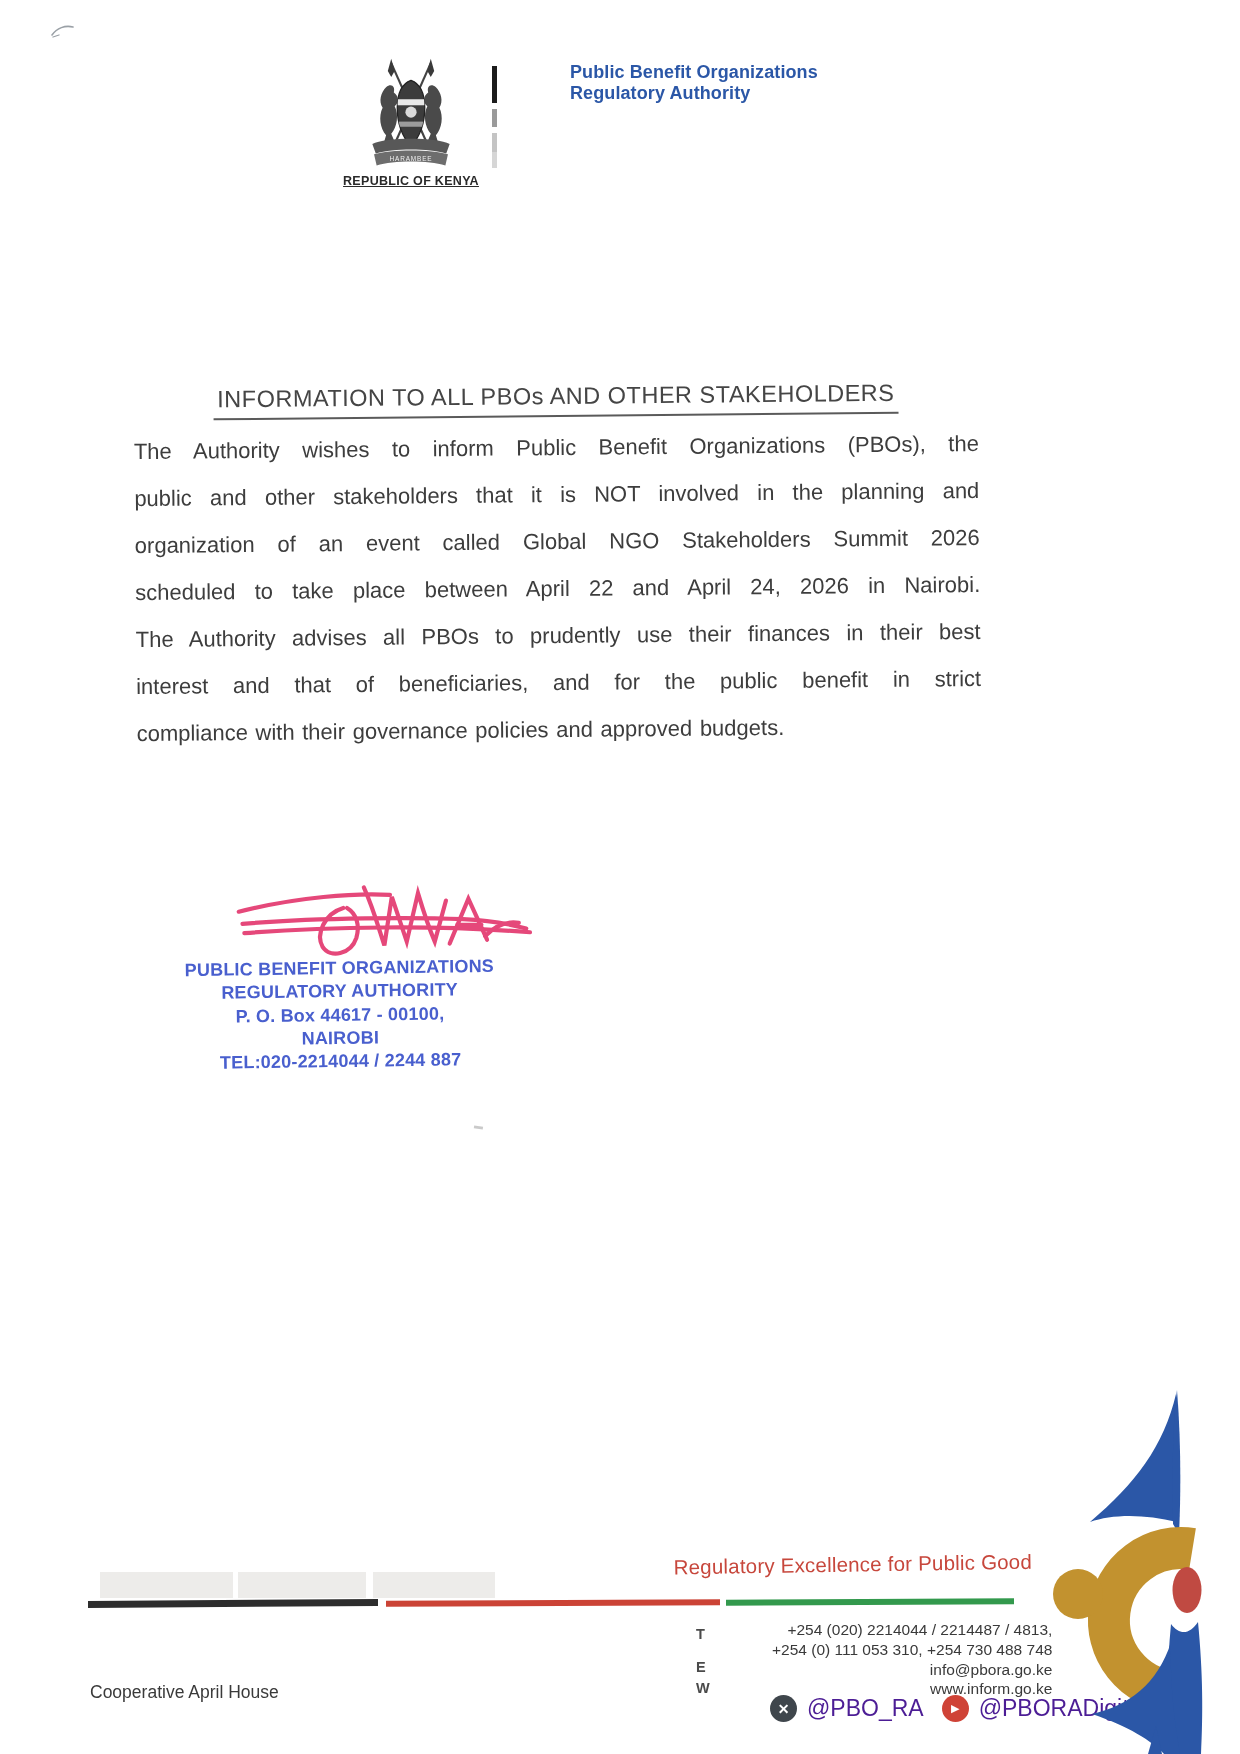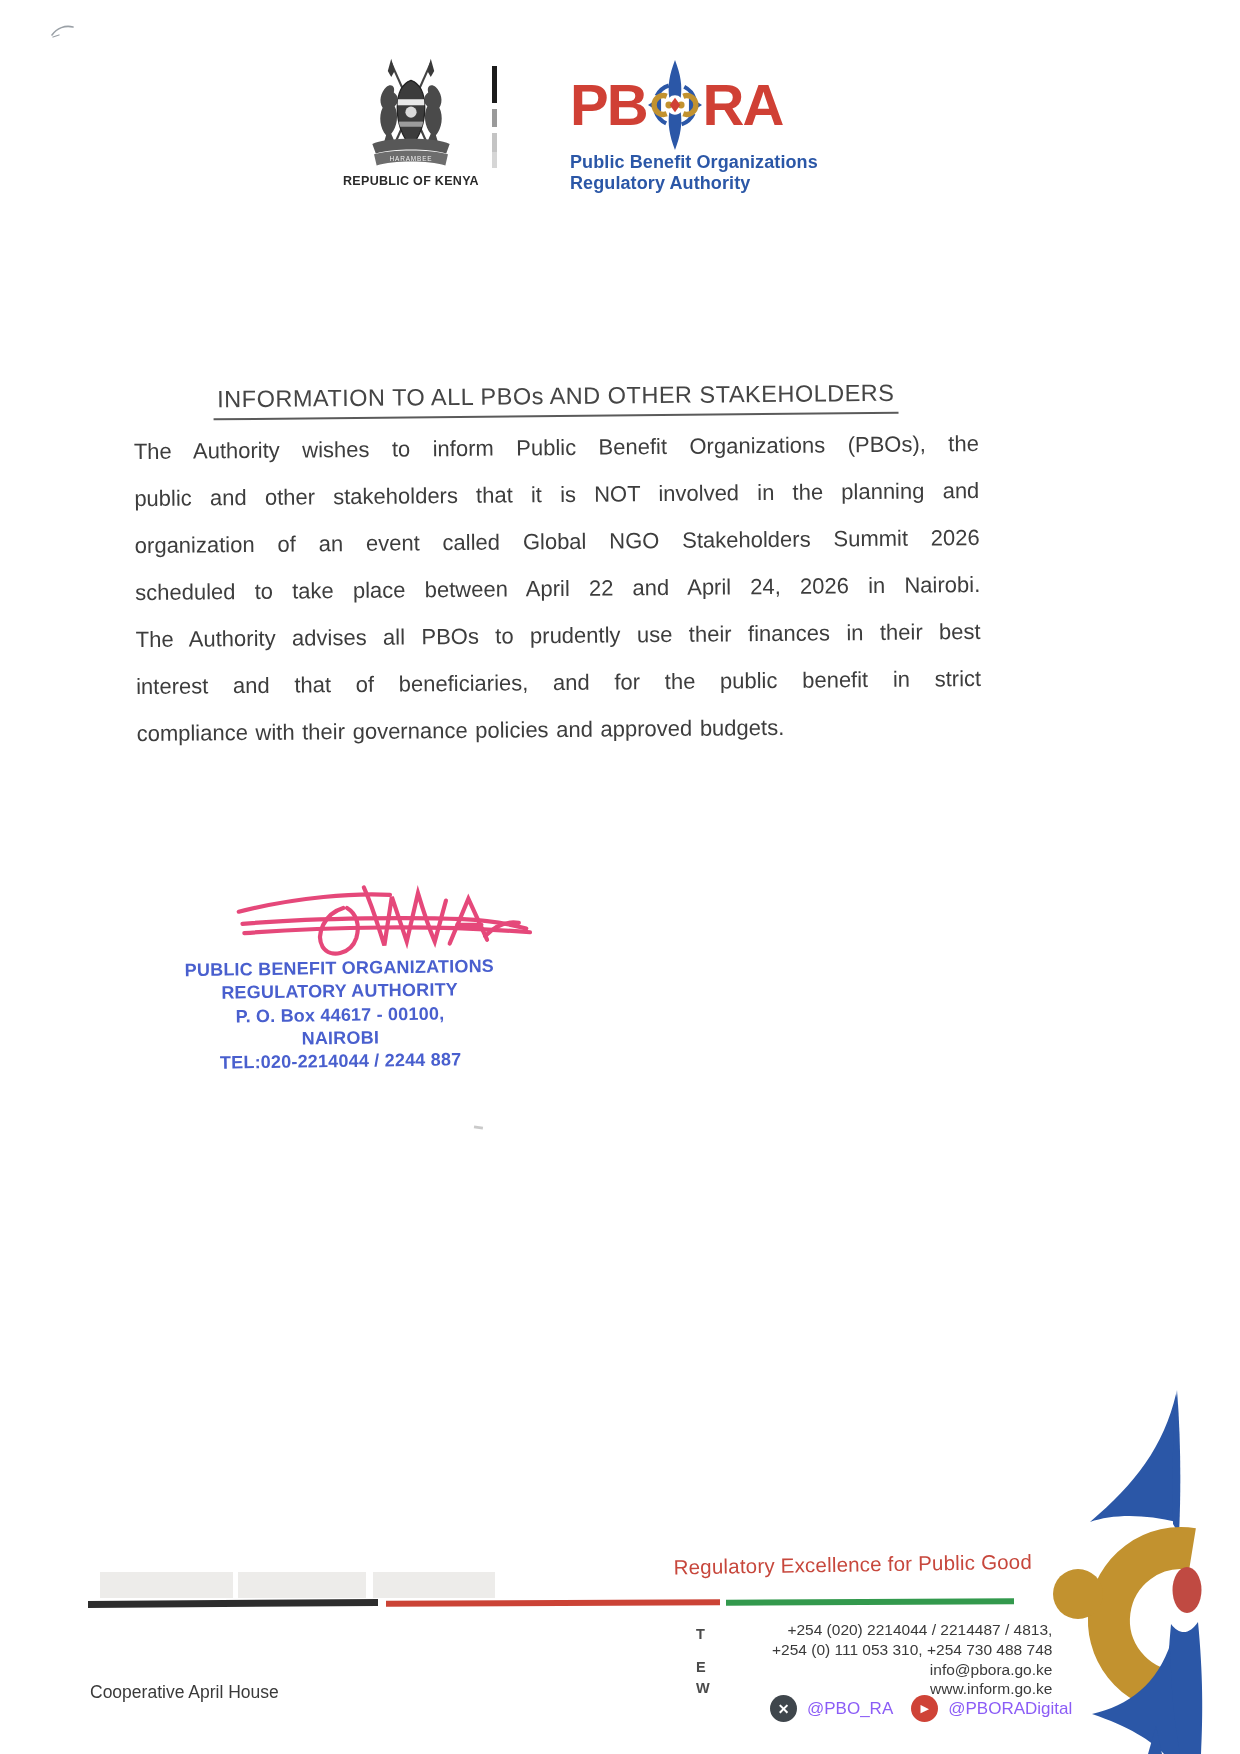--- a/index.html
+++ b/index.html
@@ -4,21 +4,21 @@
 <style>
   * { margin:0; padding:0; box-sizing:border-box; }
   html,body { background:#888; }
   .page {
     position:relative; width:1240px; height:1754px; margin:0 auto;
     background:#ffffff; overflow:hidden;
     font-family:"Liberation Sans", sans-serif; color:#3d3d3d;
   }
   
   .arms-wrap { position:absolute; left:336px; top:58px; width:150px; text-align:center; }
-  .arms-caption { margin-top:2px; font-size:12.5px; font-weight:700; color:#2a2a2a; letter-spacing:.3px; }
+  .arms-caption { margin-top:2px; font-size:12.5px; font-weight:700; color:#2a2a2a; letter-spacing:.3px;text-decoration:underline; }
   .hdr-divider {
     position:absolute; left:492px; top:66px; width:5px; height:102px;
     background:linear-gradient(to bottom,
       #1c1c1c 0%, #1c1c1c 36%, rgba(0,0,0,0) 36%, rgba(0,0,0,0) 42%,
       #9a9a9a 42%, #9a9a9a 60%, rgba(0,0,0,0) 60%, rgba(0,0,0,0) 66%,
       #c4c4c4 66%, #c4c4c4 84%, #d6d6d6 84%, #d6d6d6 100%);
   }
   .pbora-block { position:absolute; left:570px; top:60px; }
   .pbora-row { display:flex; align-items:center; }
   .pbora-acronym {
@@ -65,21 +65,21 @@
   .cl-e { left:696px; top:1659px; }
   .cl-w { left:696px; top:1680px; }
   .contact-text { position:absolute; left:772px; top:1620px; font-size:15.5px; color:#3a3a3a; line-height:19.8px;text-align:right; }
   .social { position:absolute; left:770px; top:1695px; display:flex; align-items:center; }
   .soc-icon {
     width:27px; height:27px; border-radius:50%; display:flex; align-items:center; justify-content:center;
     color:#fff; flex:0 0 auto;
   }
   .x-icon { background:#3f464c; font-size:14px; font-weight:700; }
   .yt-icon { background:#cf4337; font-size:11px; margin-left:18px; }
-  .soc-handle { font-size:17px; color:#8b5cf6; margin-left:10px; }
+  .soc-handle { font-size:23px; color:#4c1d95; margin-left:10px; }
   .big-logo { position:absolute; left:1040px; top:1384px; }
 </style>
 </head>
 <body>
 
 <div class="page">
 
   <svg class="pen-mark" width="26" height="16" viewBox="0 0 26 16">
     <path d="M2,13 C7,6 15,3 23,5" stroke="#9aa0a6" stroke-width="1.6" fill="none" stroke-linecap="round"></path>
     <path d="M3,15 L9,13" stroke="#9aa0a6" stroke-width="1.3" fill="none" stroke-linecap="round"></path>
@@ -112,41 +112,20 @@
 
       <path d="M32,112 C50,106 100,106 118,112 L115,125 C95,119 55,119 35,125 Z" fill="#6d6d6d"></path>
       <text x="75" y="120" text-anchor="middle" font-size="7.5" fill="#f0f0f0" letter-spacing="1">HARAMBEE</text>
     </svg>
     <div class="arms-caption">REPUBLIC OF KENYA</div>
   </div>
 
   <div class="hdr-divider"></div>
 
   <div class="pbora-block">
-    <div class="pbora-row">
-      <span class="pbora-acronym">PB</span>
-      <svg class="pbora-mark" viewBox="0 0 70 110">
-
-        <path d="M35,0 C42,18 44,32 42,46 C39,42 31,42 28,46 C26,32 28,18 35,0 Z" fill="#2b57a7"></path>
-        <path d="M35,110 C42,92 44,78 42,64 C39,68 31,68 28,64 C26,78 28,92 35,110 Z" fill="#2b57a7"></path>
-
-        <path d="M2,55 L18,45 L18,65 Z" fill="#2b57a7"></path>
-        <path d="M68,55 L52,45 L52,65 Z" fill="#2b57a7"></path>
-
-        <circle cx="35" cy="55" r="25" fill="none" stroke="#2b57a7" stroke-width="5" stroke-dasharray="20 19.3" transform="rotate(25 35 55)"></circle>
-
-        <path d="M24.9,44.2 A11.5,11.5 0 1 0 24.9,65.8" fill="none" stroke="#c2922f" stroke-width="6.5"></path>
-        <path d="M45.1,44.2 A11.5,11.5 0 1 1 45.1,65.8" fill="none" stroke="#c2922f" stroke-width="6.5"></path>
-        <circle cx="27.5" cy="55" r="4.2" fill="#c2922f"></circle>
-        <circle cx="42.5" cy="55" r="4.2" fill="#c2922f"></circle>
-
-        <path d="M35,46 L41.5,55 L35,64 L28.5,55 Z" fill="#d04035"></path>
-      </svg>
-      <span class="pbora-acronym">RA</span>
-    </div>
     <div class="pbora-sub">
       <div>Public Benefit Organizations</div>
       <div>Regulatory Authority</div>
     </div>
   </div>
 
   <div class="notice">
     <div class="notice-title">
       <span>INFORMATION TO ALL PBOs AND OTHER STAKEHOLDERS</span>
     </div>

